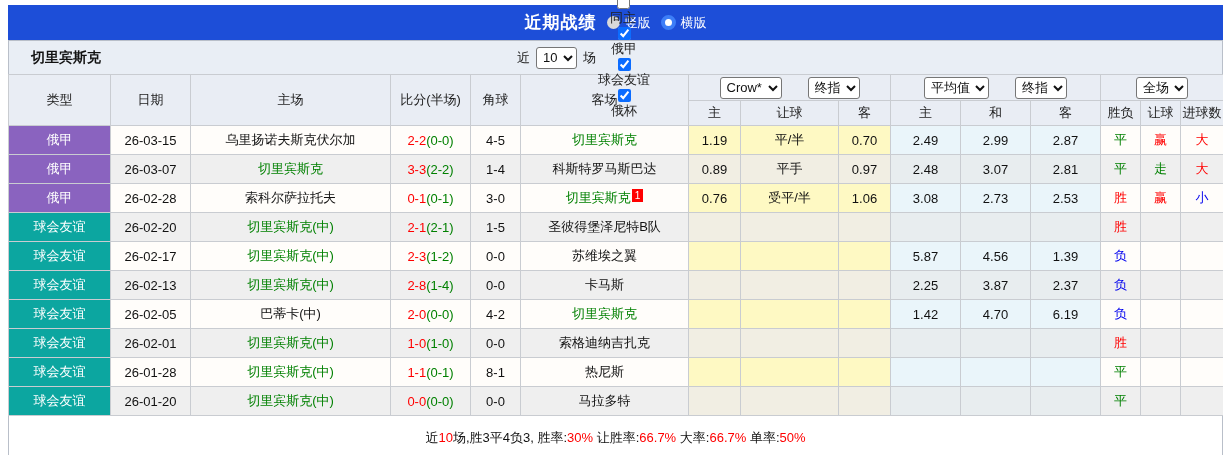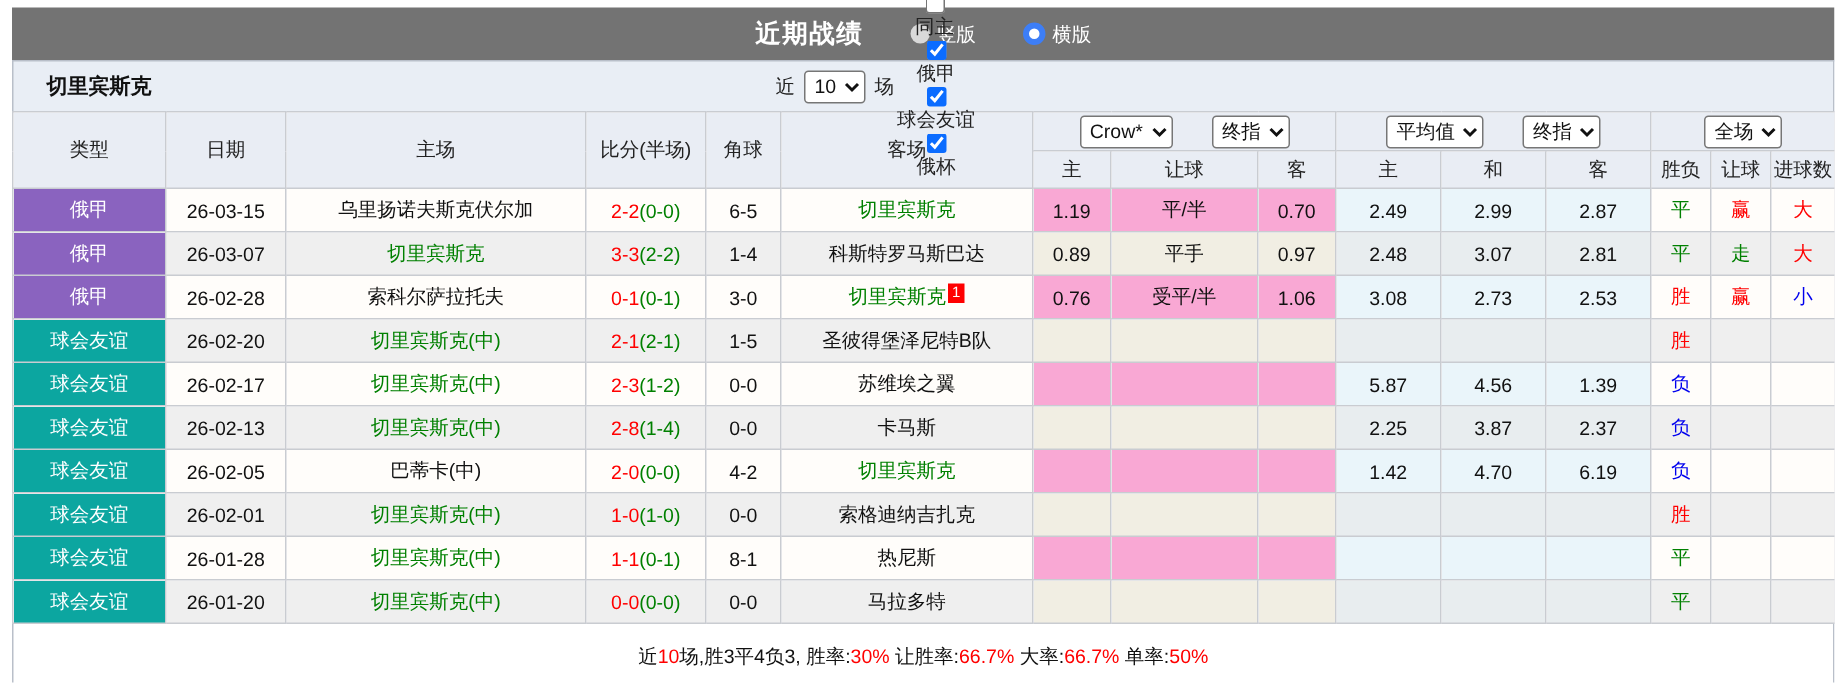--- a/index.html
+++ b/index.html
@@ -6,22 +6,22 @@
   html,body { background:#fff; }
   body {
     width:1223px; height:455px; overflow:hidden;
     font-family:"Liberation Sans","DejaVu Sans",sans-serif;
     font-size:13px; color:#222;
   }
   .component { width:1215px; margin:5px 0 0 8px; }
 
   
   .titlebar {
-    height:35px; background:#737373; color:#fff;
-    display:flex; align-items:center; justify-content:center; gap:31px;
+    height:35px; background:#1d4ed8; color:#fff;
+    display:flex; align-items:center; justify-content:center; gap:10px;
   }
   .titlebar .title { font-size:17px; font-weight:bold; letter-spacing:1px; }
   .radio-wrap { display:flex; align-items:center; gap:5px; font-size:13px; color:#fff; cursor:pointer; }
   input[type=radio]{
     appearance:none; -webkit-appearance:none;
     width:13px; height:13px; border-radius:50%; background:#d9d9d9; border:none; cursor:pointer;
   }
   input[type=radio]:checked{ background:#fff; border:4px solid #3d7ef7; width:15px; height:15px; }
 
   
@@ -46,21 +46,21 @@
   table { border-collapse:collapse; table-layout:fixed; width:1215px; }
   th, td {
     border:1px solid #c9ccd1; overflow:hidden; white-space:nowrap;
     text-align:center; vertical-align:middle; font-weight:normal;
   }
   thead th { background:#e9edf4; color:#222; height:25px; font-size:13px; }
   thead tr.dd-row th { height:26px; }
   .dd-cell { display:flex; justify-content:center; gap:26px; align-items:center; }
   tbody td { height:29px; background:#fffdfa; font-size:13px; color:#111; }
   tbody tr:nth-child(even) td { background:#efefef; }
-  tbody td.crow { background:#f9a8d4; }
+  tbody td.crow { background:#fef9c3; }
   tbody tr:nth-child(even) td.crow { background:#f1eee3; }
   tbody td.avg { background:#eaf5fa; }
   tbody tr:nth-child(even) td.avg { background:#e8edef; }
   td.type-cell { color:#fff; font-size:13px; }
   .focus-team { color:#008000; }
   .score-full { color:#ff0000; }
   .score-half { color:#008000; }
   .c-red { color:#ff0000; }
   .c-green { color:#008000; }
   .c-blue { color:#0000ee; }
@@ -176,21 +176,21 @@
         <th>让球</th>
         <th>进球数</th>
       </tr>
     </thead>
     <tbody id="rows-body">
         <tr>
           <td class="type-cell" style="background: rgb(138, 99, 191);">俄甲</td>
           <td>26-03-15</td>
           <td>乌里扬诺夫斯克伏尔加</td>
           <td><span class="score-full">2-2</span><span class="score-half">(0-0)</span></td>
-          <td>6-5</td>
+          <td>4-5</td>
           <td class="focus-team">切里宾斯克</td>
           <td class="crow">1.19</td>
           <td class="crow">平/半</td>
           <td class="crow">0.70</td>
           <td class="avg">2.49</td>
           <td class="avg">2.99</td>
           <td class="avg">2.87</td>
           <td class="c-green">平</td>
           <td class="c-red">赢</td>
           <td class="c-red">大</td>

